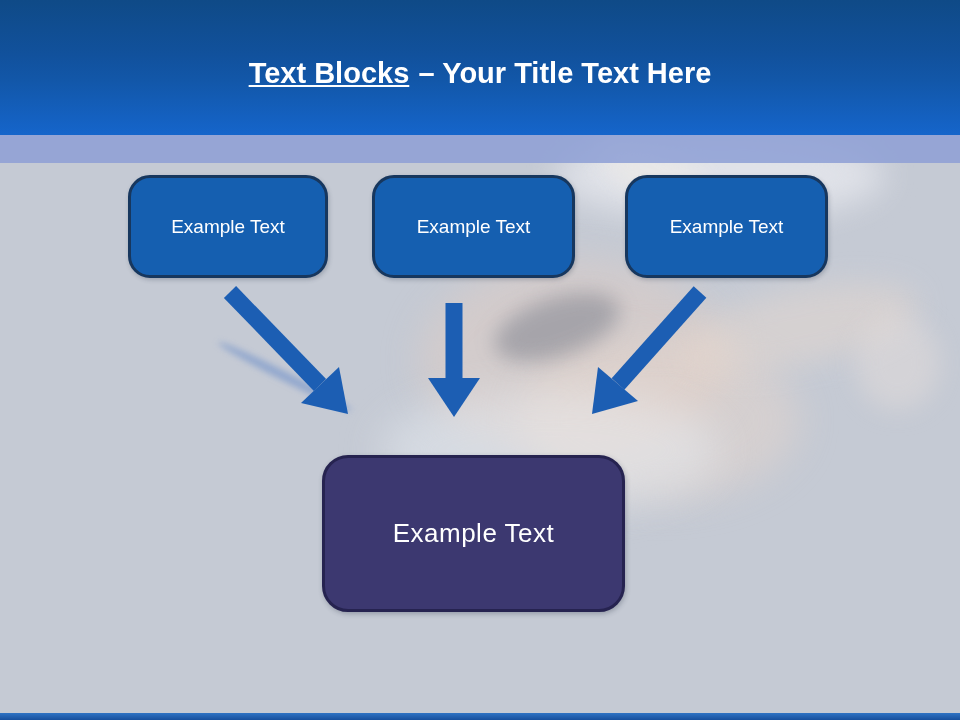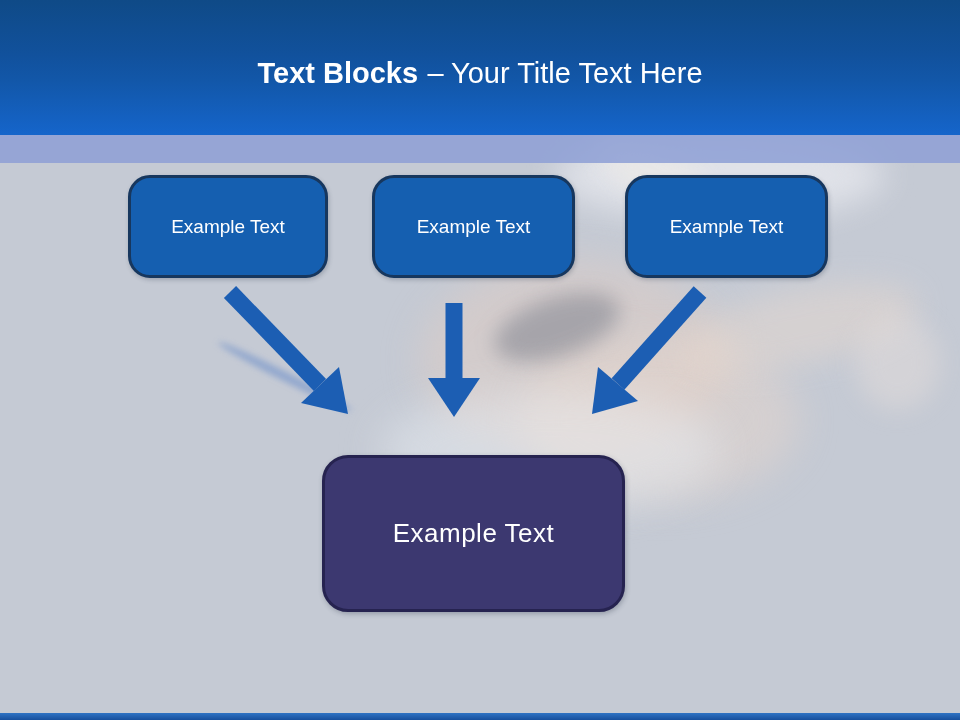--- a/index.html
+++ b/index.html
@@ -26,22 +26,22 @@
     background:rgba(141,159,213,0.85);
   }
   .header{
     position:absolute;left:0;top:0;width:960px;height:135px;z-index:3;
     background:linear-gradient(180deg,#0f4a87 0%,#11519c 40%,#1257a9 60%,#1565cb 100%);
   }
   .title{
     position:absolute;left:0;top:54px;width:960px;text-align:center;
     color:#ffffff;font-size:29px;line-height:38px;white-space:nowrap;
   }
-  .title .t-bold{font-weight:700;margin-right:0.32em;}
-  .title .t-rest{font-weight:400;margin-top:40px;}
+  .title .t-bold{font-weight:700;margin-right:0.32em;text-decoration:underline;}
+  .title .t-rest{font-weight:700;margin-top:40px;}
 
   .block{
     position:absolute;z-index:4;top:175px;height:103px;box-sizing:border-box;
     background:#155fb0;border:3px solid #17375e;border-radius:22px;
     display:flex;align-items:center;justify-content:center;
     color:#ffffff;font-size:19px;
     box-shadow:1px 2px 4px rgba(40,50,70,0.25);
   }
   .block-1{left:128px;width:200px;}
   .block-2{left:372px;width:203px;}

